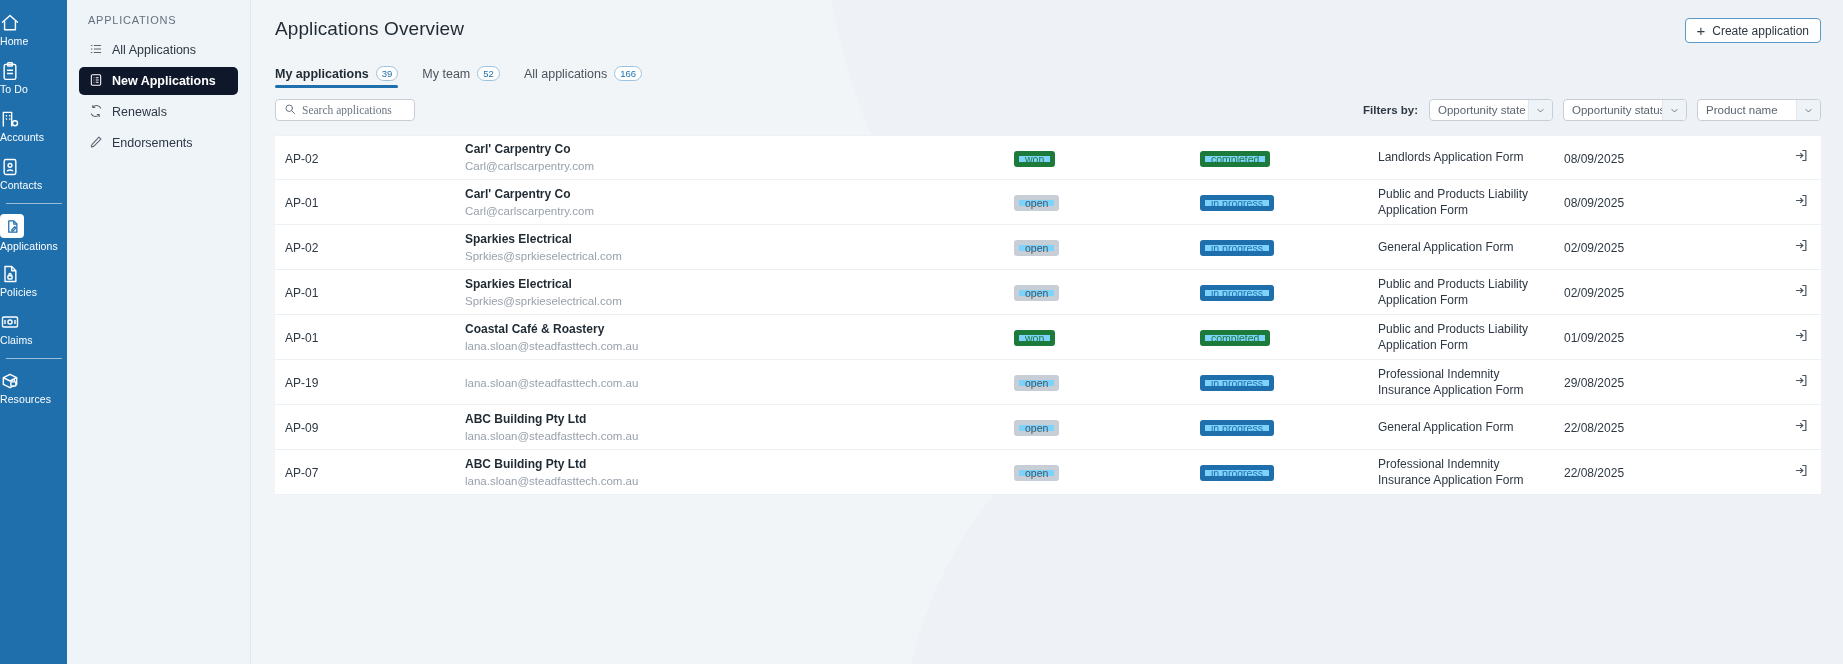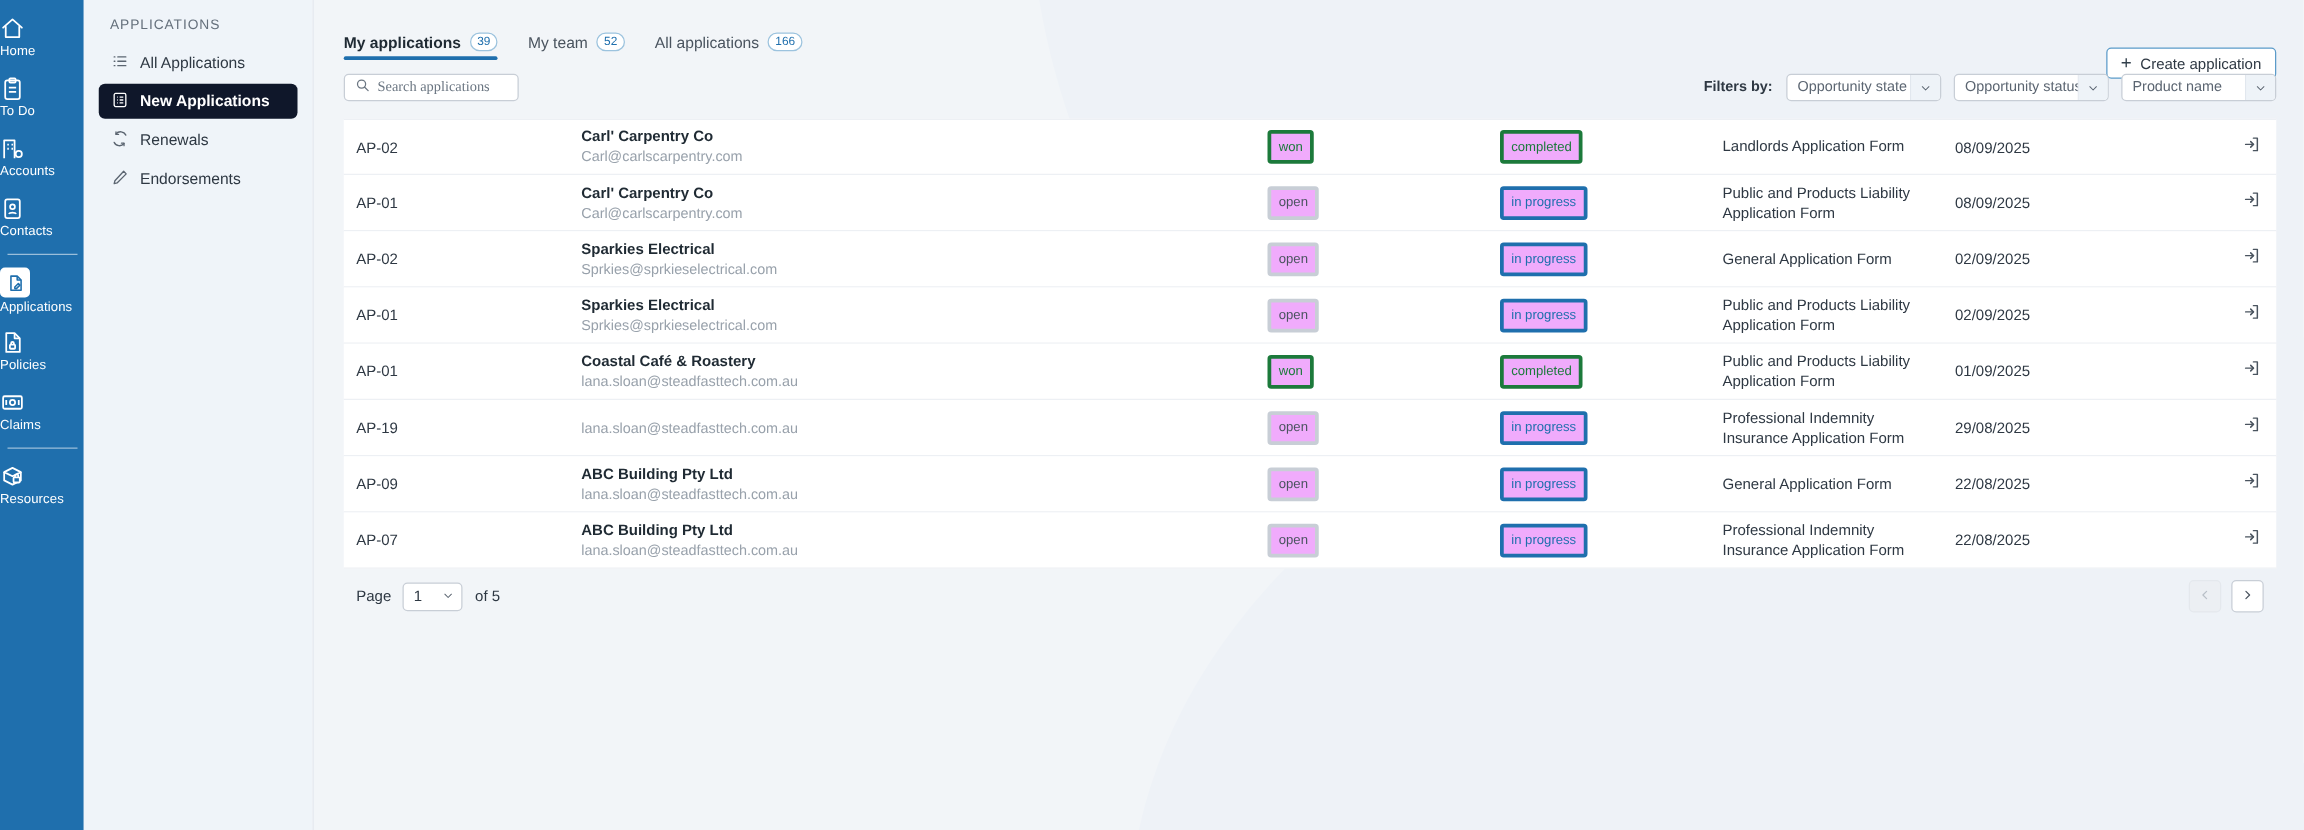--- a/index.html
+++ b/index.html
@@ -162,22 +162,22 @@
   .thead .c-act { padding-right: 14px; }
 
   .cell-num { font-size: 12px; color: #2e3843; }
   .acct-name { font-size: 12px; color: #1f2a33; font-weight: bold; line-height: 16px; }
   .acct-mail { font-size: 11.5px; color: #98a1ab; line-height: 16px; margin-top: 1px; }
   .cell-prod { font-size: 12px; color: #2e3843; line-height: 16.5px; max-width: 175px; }
   .cell-date { font-size: 12px; color: #2e3843; }
 
   .pill {
     display: inline-flex; align-items: center; justify-content: center;
-    height: 27px; padding: 0 6px; border-radius: 3px;
-    font-size: 10.5px; background: #f0abfc; border: 3px solid #4d7c0f; color: #4a545f;
+    height: 16px; padding: 0 6px; border-radius: 3px;
+    font-size: 10.5px; background: #7dd3fc; border: 5px solid #4d7c0f; color: #4a545f;
   }
   .pill.won { border-color: #1c7a3b; color: #1c7a3b; }
   .pill.completed { border-color: #1c7a3b; color: #1c7a3b; }
   .pill.inprogress { border-color: #1f6fad; color: #1f6fad; }
   .pill.open { border-color: #c8ced6; color: #4a545f; }
 
   .act-btn { background: transparent; border: 0; cursor: pointer; padding: 0; line-height: 0; }
   .act-btn svg { width: 15px; height: 15px; }
 
   
@@ -347,20 +347,21 @@
       <span>Endorsements</span>
     </div>
   </aside>
 
   <main class="main">
     <div class="bg-swoosh"></div>
     <div class="bg-swoosh2"></div>
 
     <div class="content">
 
+      <h1 class="page-title">Applications Overview</h1>
 
       <button class="create-btn">
         <span class="plus">+</span>
         <span>Create application</span>
       </button>
 
       <div class="tabs">
         <div class="tab active">
           <span>My applications</span>
           <span class="tab-count">39</span>
@@ -559,44 +560,16 @@
               <div class="c-created"><span class="cell-date">22/08/2025</span></div>
               <div class="c-act"><button class="act-btn"><span><svg viewBox="0 0 24 24" fill="none" stroke="#4a545f" stroke-width="1.9" stroke-linecap="round" stroke-linejoin="round">
                       <path d="M14 4h5v16h-5"></path>
                       <path d="M4 12h10"></path>
                       <path d="M10.5 8.5 14 12l-3.5 3.5"></path>
                     </svg></span></button></div>
             </div>
           </div>
       </div>
 
-      <div class="pager">
-        <span class="pager-label">Page</span>
-        <div class="page-select">
-          <span>1</span>
-          <span class="pcaret">
-            <svg viewBox="0 0 24 24" fill="none" stroke="#5b6571" stroke-width="2.2" stroke-linecap="round" stroke-linejoin="round">
-                <path d="M5 9l7 7 7-7"></path>
-              </svg>
-          </span>
-        </div>
-        <span class="pager-of">of 5</span>
-        <div class="pager-nav">
-          <div class="nav-btn disabled">
-            <span>
-              <svg viewBox="0 0 24 24" fill="none" stroke="#b9c0c8" stroke-width="2.4" stroke-linecap="round" stroke-linejoin="round">
-                  <path d="M15 5l-7 7 7 7"></path>
-                </svg>
-            </span>
-          </div>
-          <div class="nav-btn">
-            <span>
-              <svg viewBox="0 0 24 24" fill="none" stroke="#4a545f" stroke-width="2.4" stroke-linecap="round" stroke-linejoin="round">
-                  <path d="M9 5l7 7-7 7"></path>
-                </svg>
-            </span>
-          </div>
-        </div>
-      </div>
 
     </div>
   </main>
 </div>
 
 </body></html>

